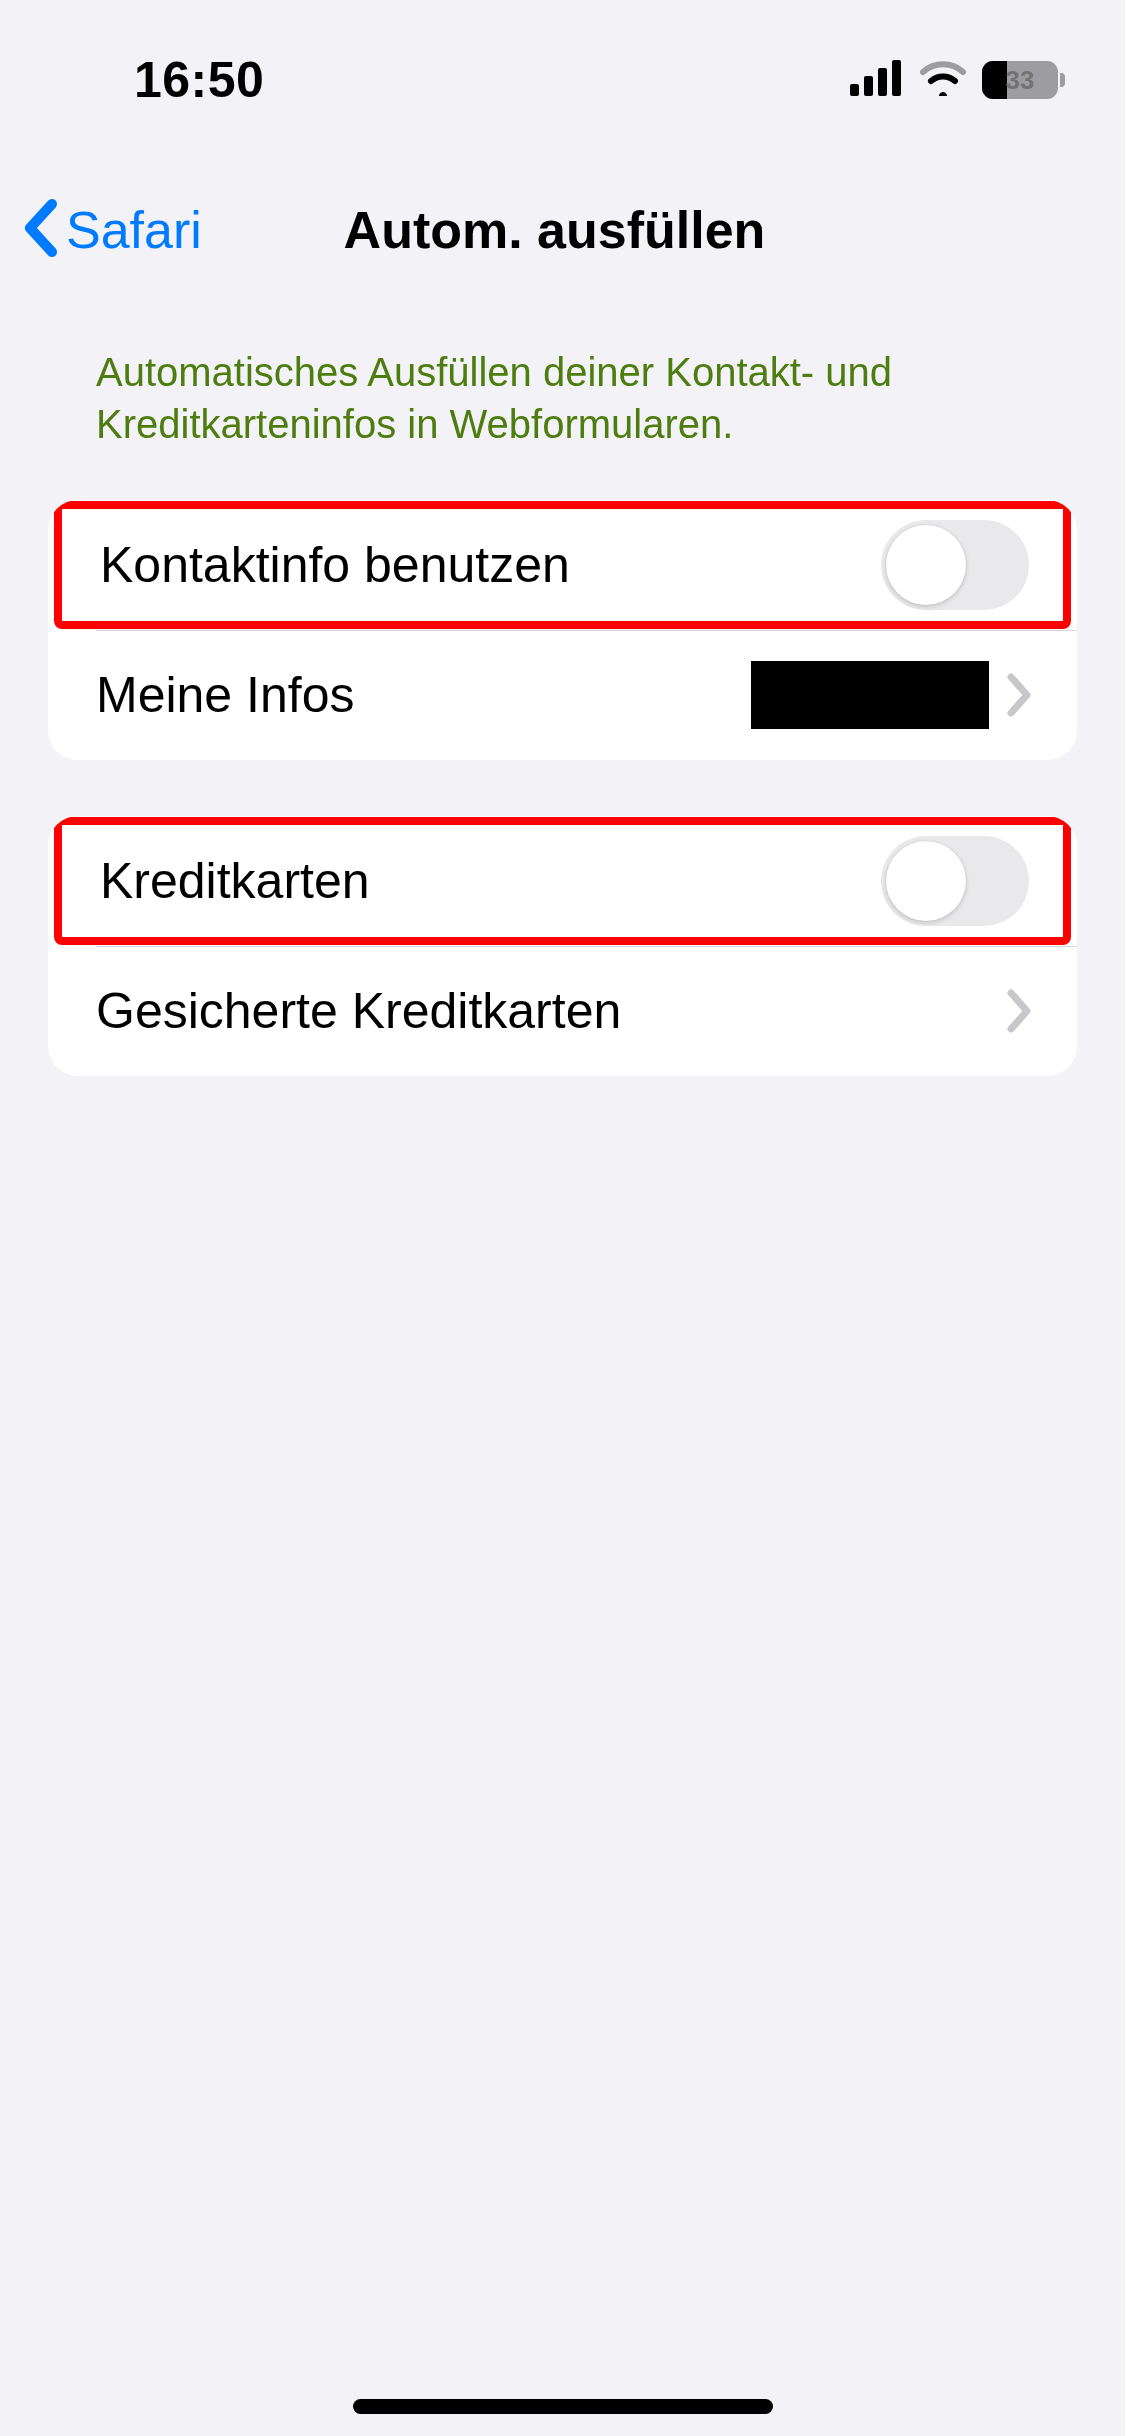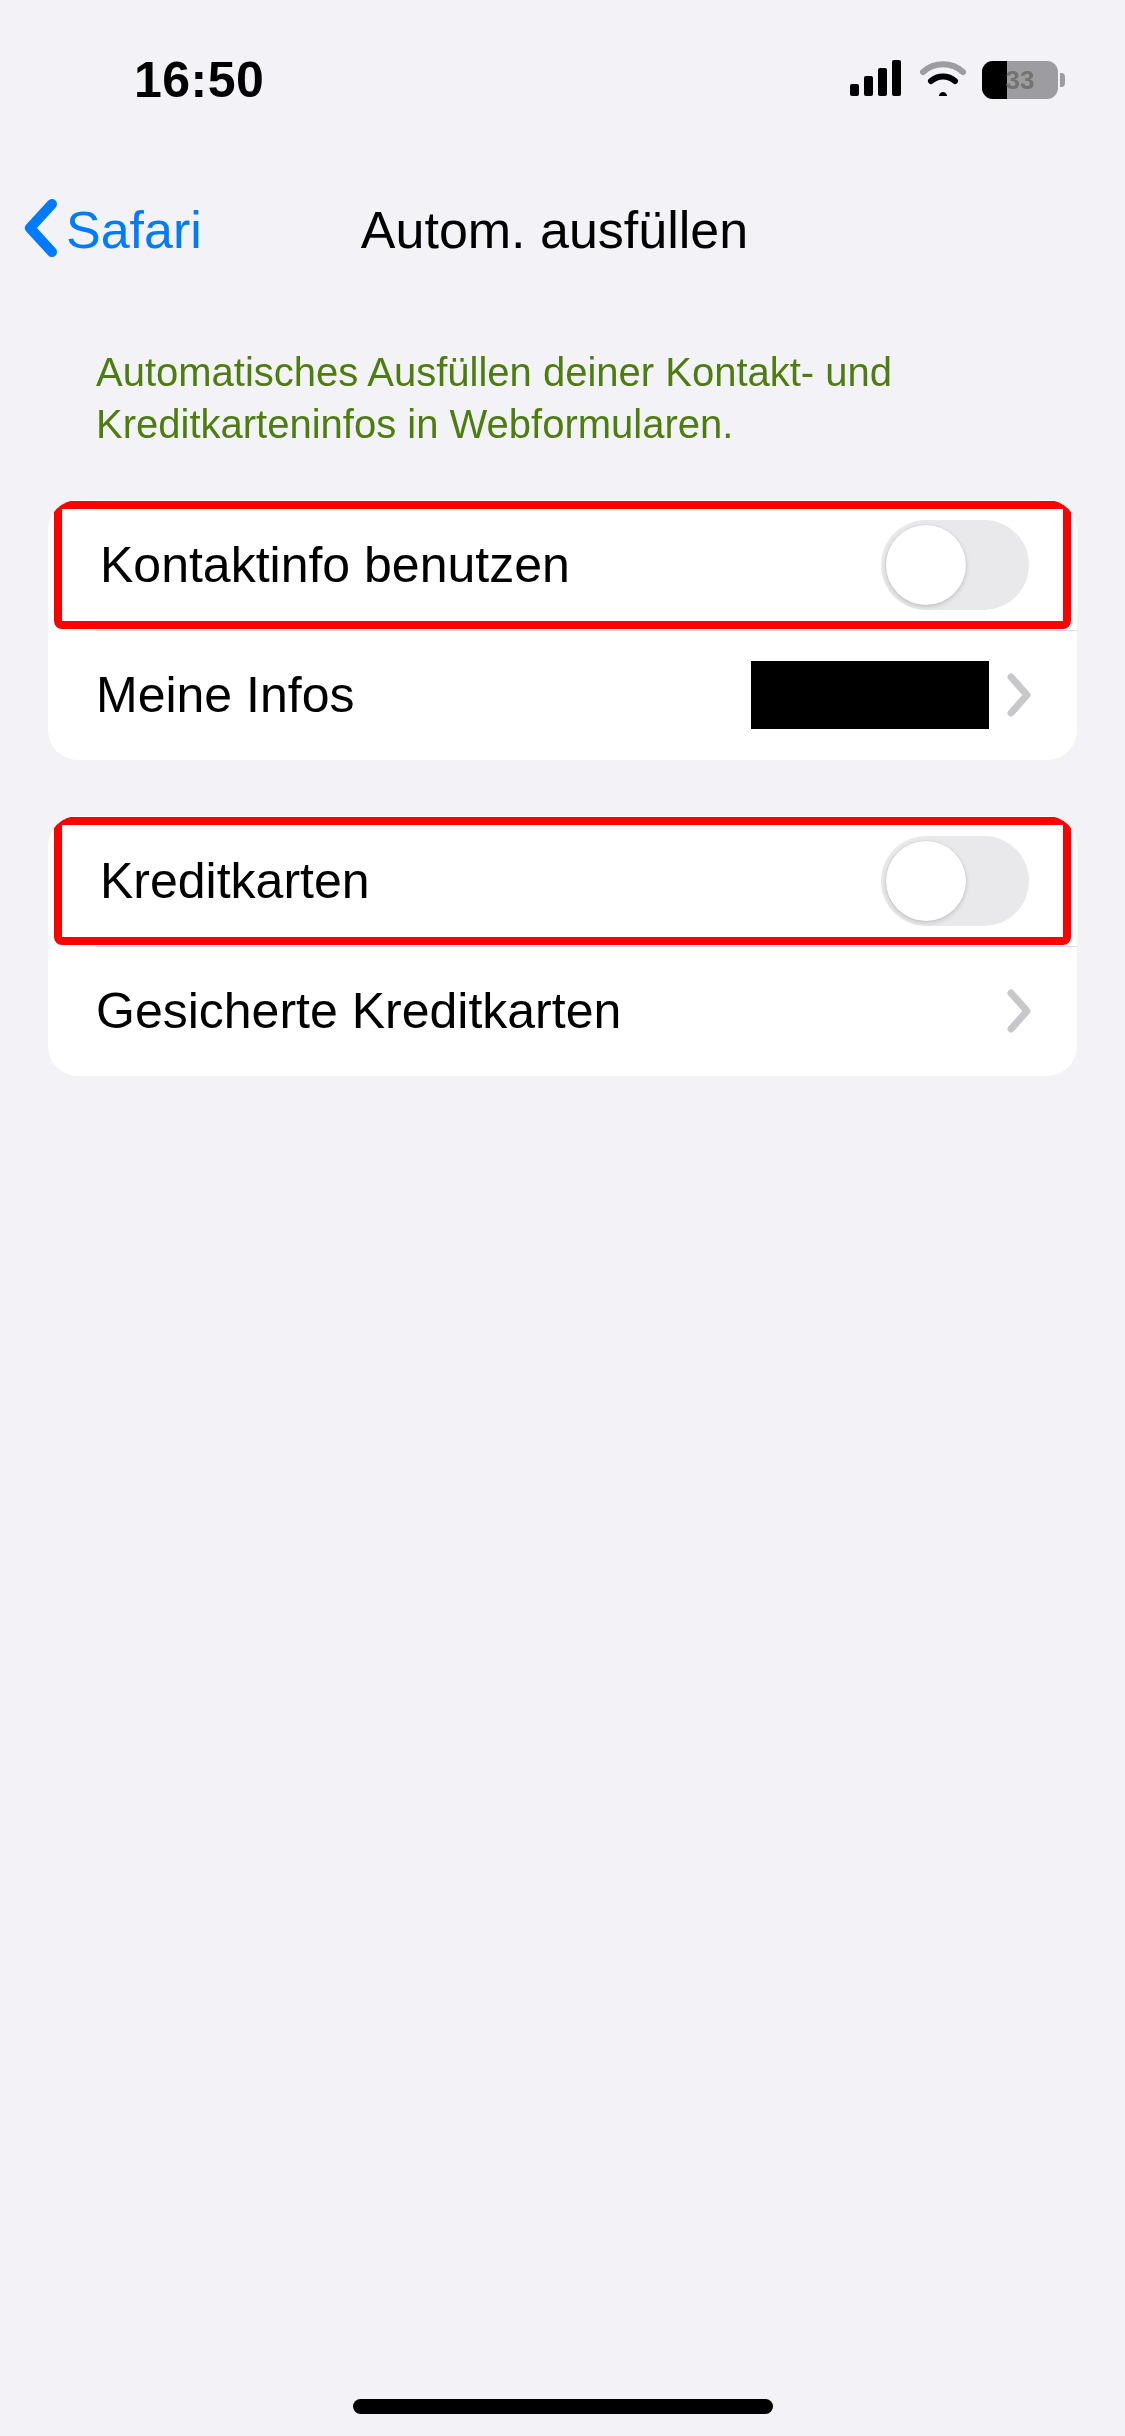--- a/index.html
+++ b/index.html
@@ -83,21 +83,21 @@
     position: absolute;
     top: 160px;
     left: 0; right: 16px;
     height: 140px;
     display: flex;
     align-items: center;
     justify-content: center;
   }
   .nav-title {
     font-size: 52px;
-    font-weight: 400;
+    font-weight: 700;
     color: #000;
   }
   .nav-back {
     position: absolute;
     left: 22px;
     top: 0;
     bottom: 0;
     display: flex;
     align-items: center;
     gap: 6px;

